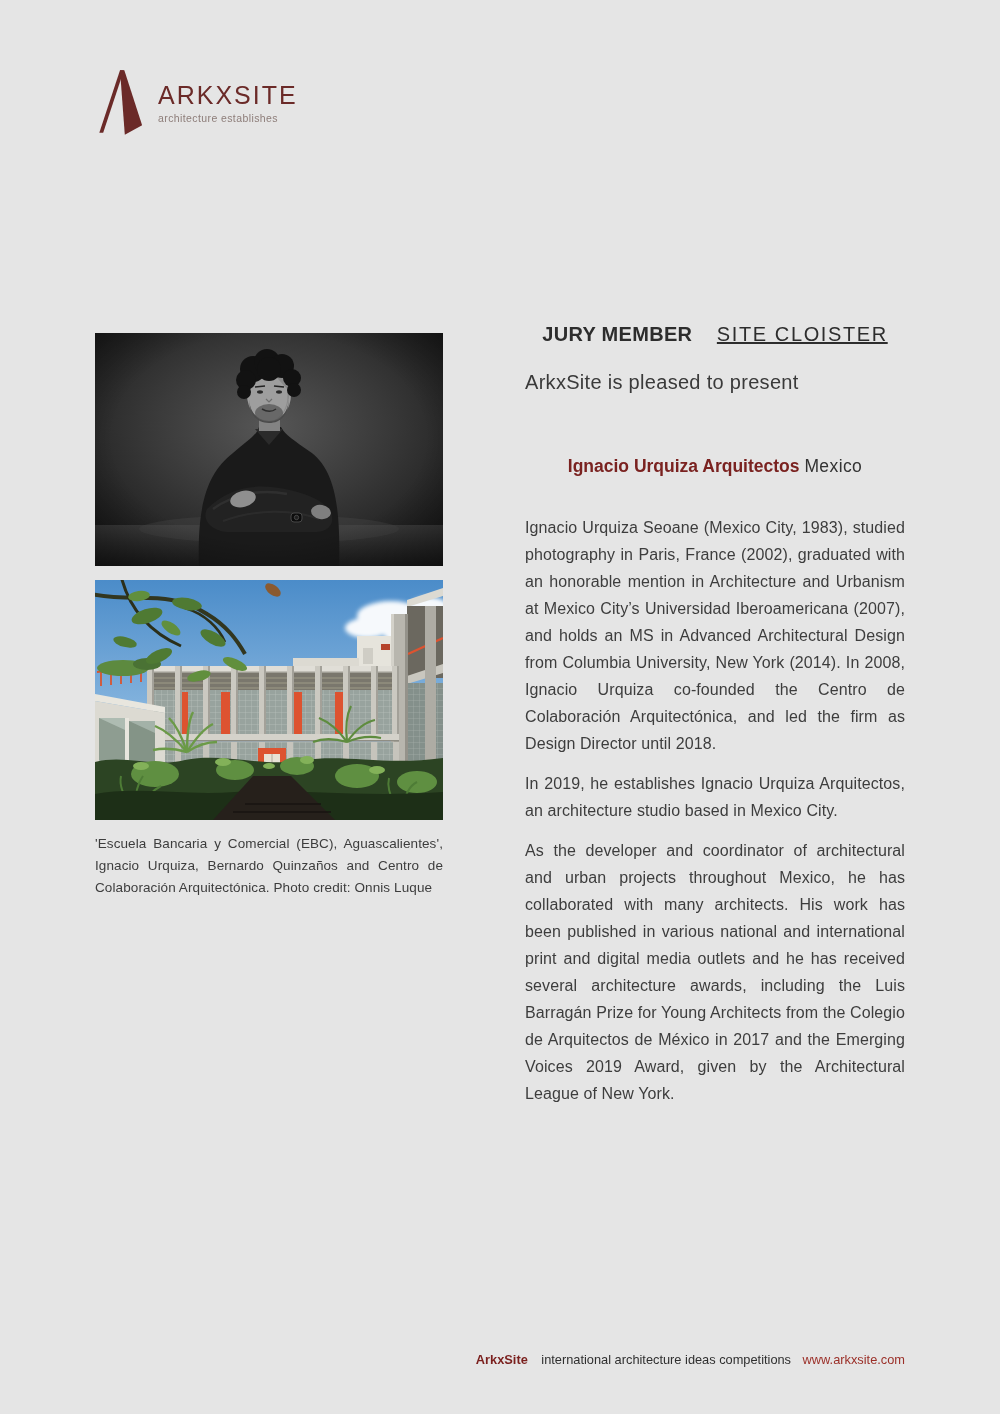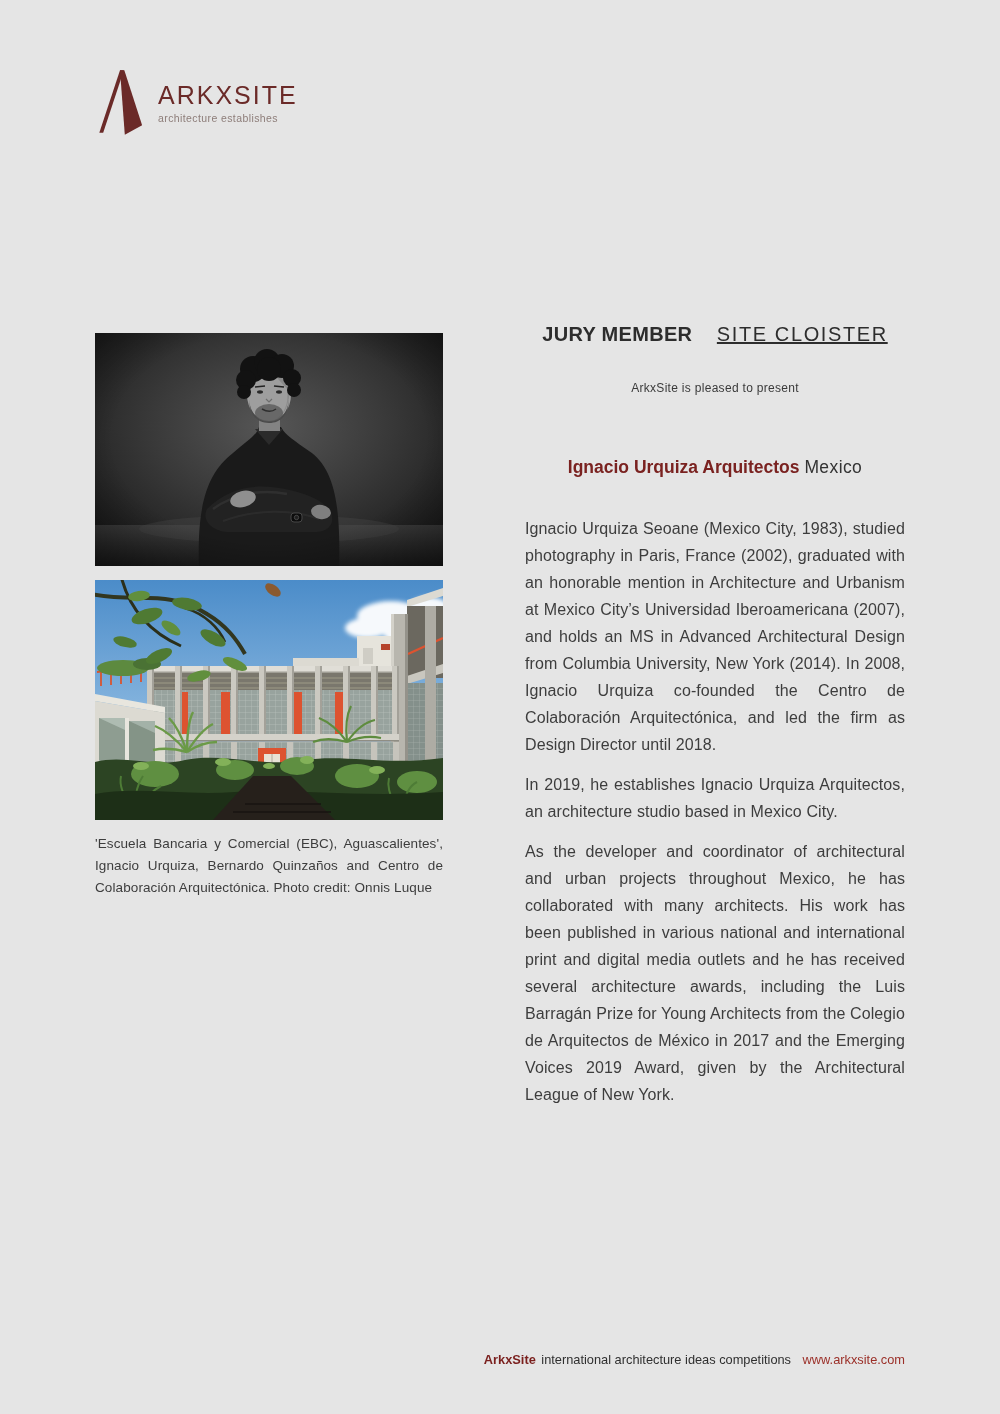--- a/index.html
+++ b/index.html
@@ -34,37 +34,37 @@
   .caption {
     font-size:13.5px; line-height:22px; color:#3d3d3d;
     text-align:justify; letter-spacing:0.1px;
   }
 
   
   .right-col { position:absolute; left:525px; top:322px; width:380px; }
   .title { text-align:center; font-size:20px; font-weight:400; color:#2d2d2d; line-height:1.2; }
   .title .t-bold { font-weight:700; letter-spacing:0.3px; }
   .title .t-reg { letter-spacing:1.6px; margin-left:19px;text-decoration:underline; }
-  .intro { text-align:center; font-size:12px; color:#3a3a3a; letter-spacing:0.3px; margin-top:35px; }
+  .intro { font-size:20px; color:#3a3a3a; letter-spacing:0.3px; margin-top:25px; }
   .name-line { text-align:center; font-size:17.5px; font-weight:400; margin-top:62px; }
   .name-line .name { color:#7a2220; font-weight:700; }
   .name-line .country { color:#333333; letter-spacing:0.4px; }
   .bio-block { margin-top:37px; }
   .bio {
     font-size:16px; line-height:27px; color:#3d3d3d;
     text-align:justify; letter-spacing:0.1px; margin-bottom:13px;
   }
 
   
   .footer {
     position:absolute; right:95px; top:1352px;
     font-size:12.8px; color:#2f2f2f; text-align:right; white-space:nowrap;
   }
   .footer .f-brand { color:#7a1f1d; font-weight:700; }
-  .footer .f-text { margin-left:2px; }
+  .footer .f-text { margin-left:10px; }
   .footer .f-url { color:#9b2f28; margin-left:8px; text-decoration:none; }
 </style>
 </head>
 <body>
 
 <div class="page">
 
   <header class="logo">
     <svg class="logo-mark" viewBox="0 0 52 73" aria-hidden="true">
       <polygon points="26,2 30,2 8.5,67 4.5,67" fill="#6b2a28"></polygon>

